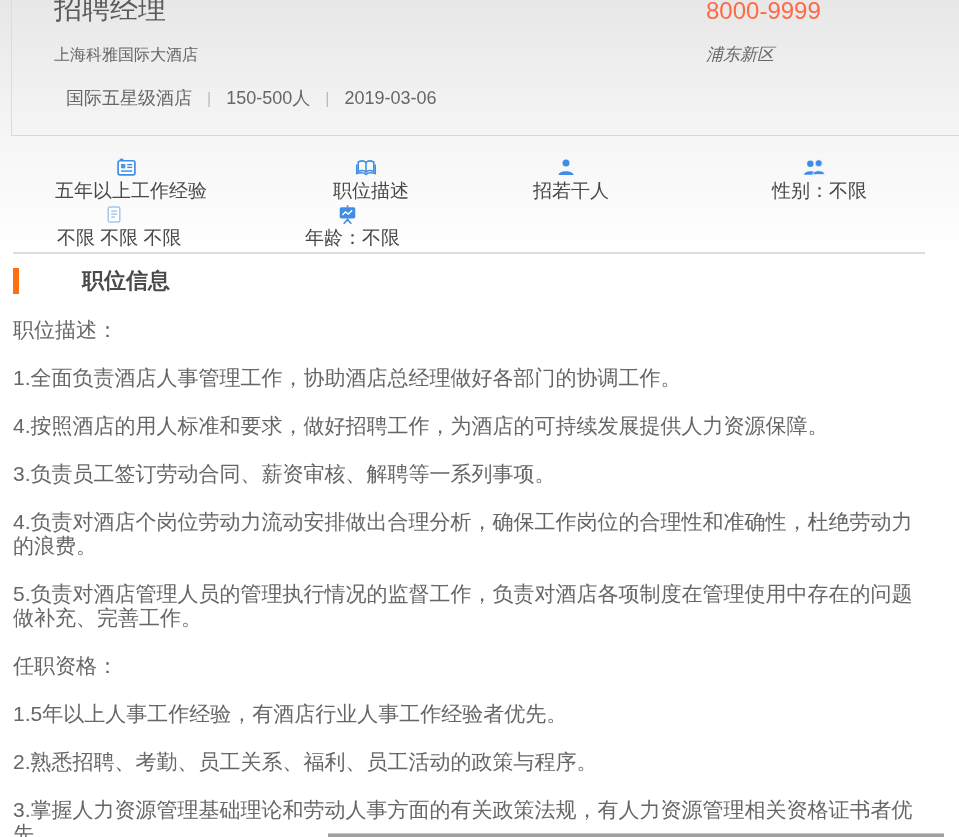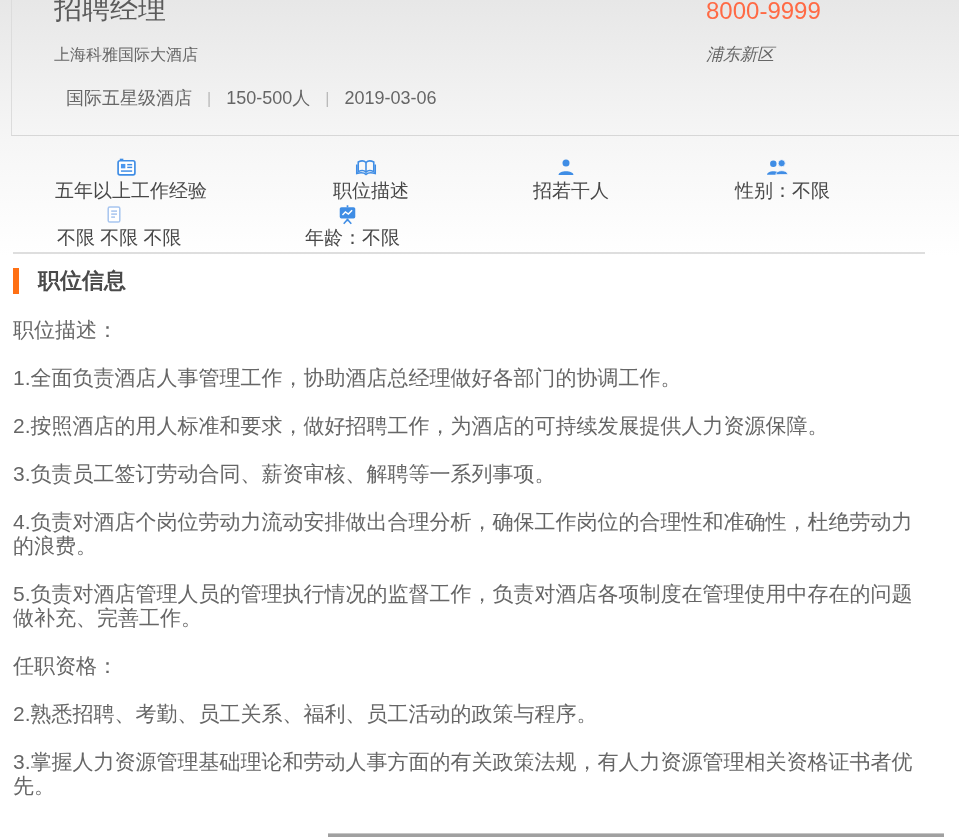--- a/index.html
+++ b/index.html
@@ -95,20 +95,21 @@
     position: absolute;
     left: 13px; top: 252px;
     width: 912px; height: 2px;
     background: #dedede;
   }
   .section-header {
     position: absolute;
     left: 13px; top: 268px;
     display: flex;
     align-items: center;
+    gap: 44px;
   }
   .accent-bar {
     display: inline-block;
     width: 6px; height: 26px;
     background: #ff7014;
     margin-right: 19px;
   }
   .section-title {
     font-size: 22px;
     font-weight: 700;
@@ -177,21 +178,21 @@
   </div>
   <div class="req-item" style="left:533px; top:157px;">
     <span class="icon">
       <svg width="20" height="21" viewBox="0 0 20 20" fill="#3f8de5">
         <circle cx="10" cy="5.6" r="3.5"></circle>
         <path d="M2.6 17.4 C2.6 12.4 17.4 12.4 17.4 17.4 Z"></path>
       </svg>
     </span>
     <span class="req-label">招若干人</span>
   </div>
-  <div class="req-item" style="left:735px; top:157px;font-family:Liberation Mono, monospace;">
+  <div class="req-item" style="left:772px; top:157px;font-family:Liberation Mono, monospace;">
     <span class="icon">
       <svg width="23" height="21" viewBox="0 0 22 20" fill="#3f8de5">
         <circle cx="7" cy="6.4" r="3.1"></circle>
         <path d="M1 17 C1 12.4 13 12.4 13 17 Z"></path>
         <circle cx="15" cy="5.9" r="3.4" stroke="#f3f6fb" stroke-width="0.8"></circle>
         <path d="M9.4 16.8 C9.4 11.8 20.8 11.8 20.8 16.8 Z" stroke="#f3f6fb" stroke-width="0.8"></path>
       </svg>
     </span>
     <span class="req-label">性别：不限</span>
   </div>
@@ -224,23 +225,24 @@
   <div class="divider"></div>
 
   <div class="section-header">
     <span class="accent-bar"></span>
     <h2 class="section-title">职位信息</h2>
   </div>
 
   <div class="description">
     <p>职位描述：</p>
     <p>1.全面负责酒店人事管理工作，协助酒店总经理做好各部门的协调工作。</p>
-    <p>2.按照酒店的用人标准和要求，做好招聘工作，为酒店的可持续发展提供人力资源保障。</p>
+    <p>4.按照酒店的用人标准和要求，做好招聘工作，为酒店的可持续发展提供人力资源保障。</p>
     <p>3.负责员工签订劳动合同、薪资审核、解聘等一系列事项。</p>
     <p>4.负责对酒店个岗位劳动力流动安排做出合理分析，确保工作岗位的合理性和准确性，杜绝劳动力的浪费。</p>
     <p>5.负责对酒店管理人员的管理执行情况的监督工作，负责对酒店各项制度在管理使用中存在的问题做补充、完善工作。</p>
     <p>任职资格：</p>
+    <p>1.5年以上人事工作经验，有酒店行业人事工作经验者优先。</p>
     <p>2.熟悉招聘、考勤、员工关系、福利、员工活动的政策与程序。</p>
     <p>3.掌握人力资源管理基础理论和劳动人事方面的有关政策法规，有人力资源管理相关资格证书者优先。</p>
   </div>
 
   <div class="bottom-bar"></div>
 </div>
 
 </body></html>

